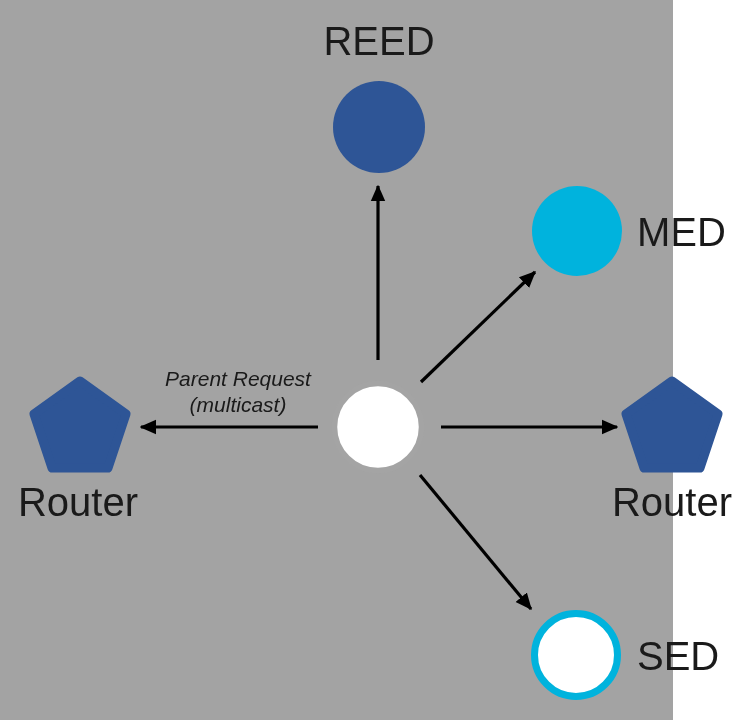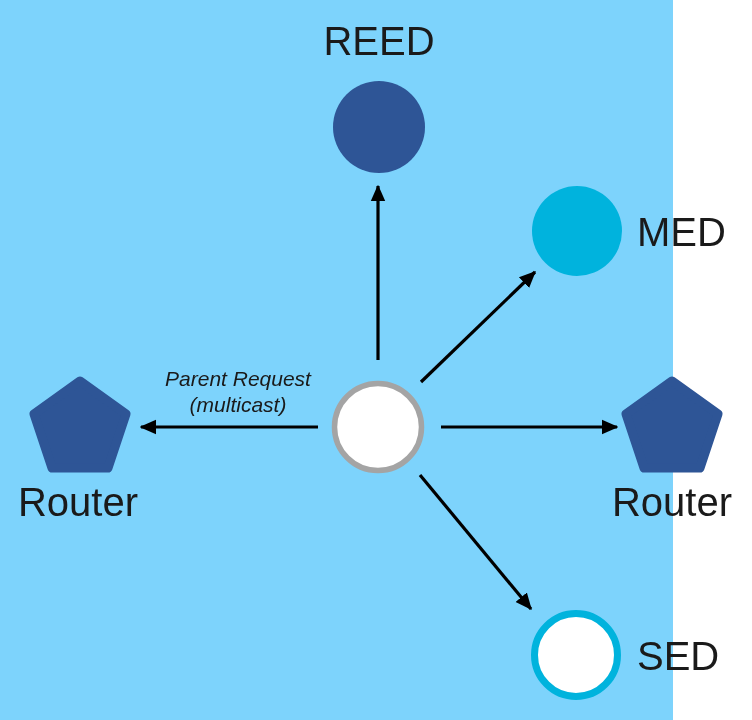--- a/index.html
+++ b/index.html
@@ -10,21 +10,21 @@
   body {
     width: 752px;
     height: 720px;
     font-family: "Liberation Sans", sans-serif;
     overflow: hidden;
   }
   #diagram-root {
     position: relative;
     width: 673px;
     height: 720px;
-    background: #7dd3fc;
+    background: #a3a3a3;
   }
   #diagram-svg {
     position: absolute;
     left: 0;
     top: 0;
     width: 752px;
     height: 720px;
   }
   .node-label {
     font-family: "Liberation Sans", sans-serif;

